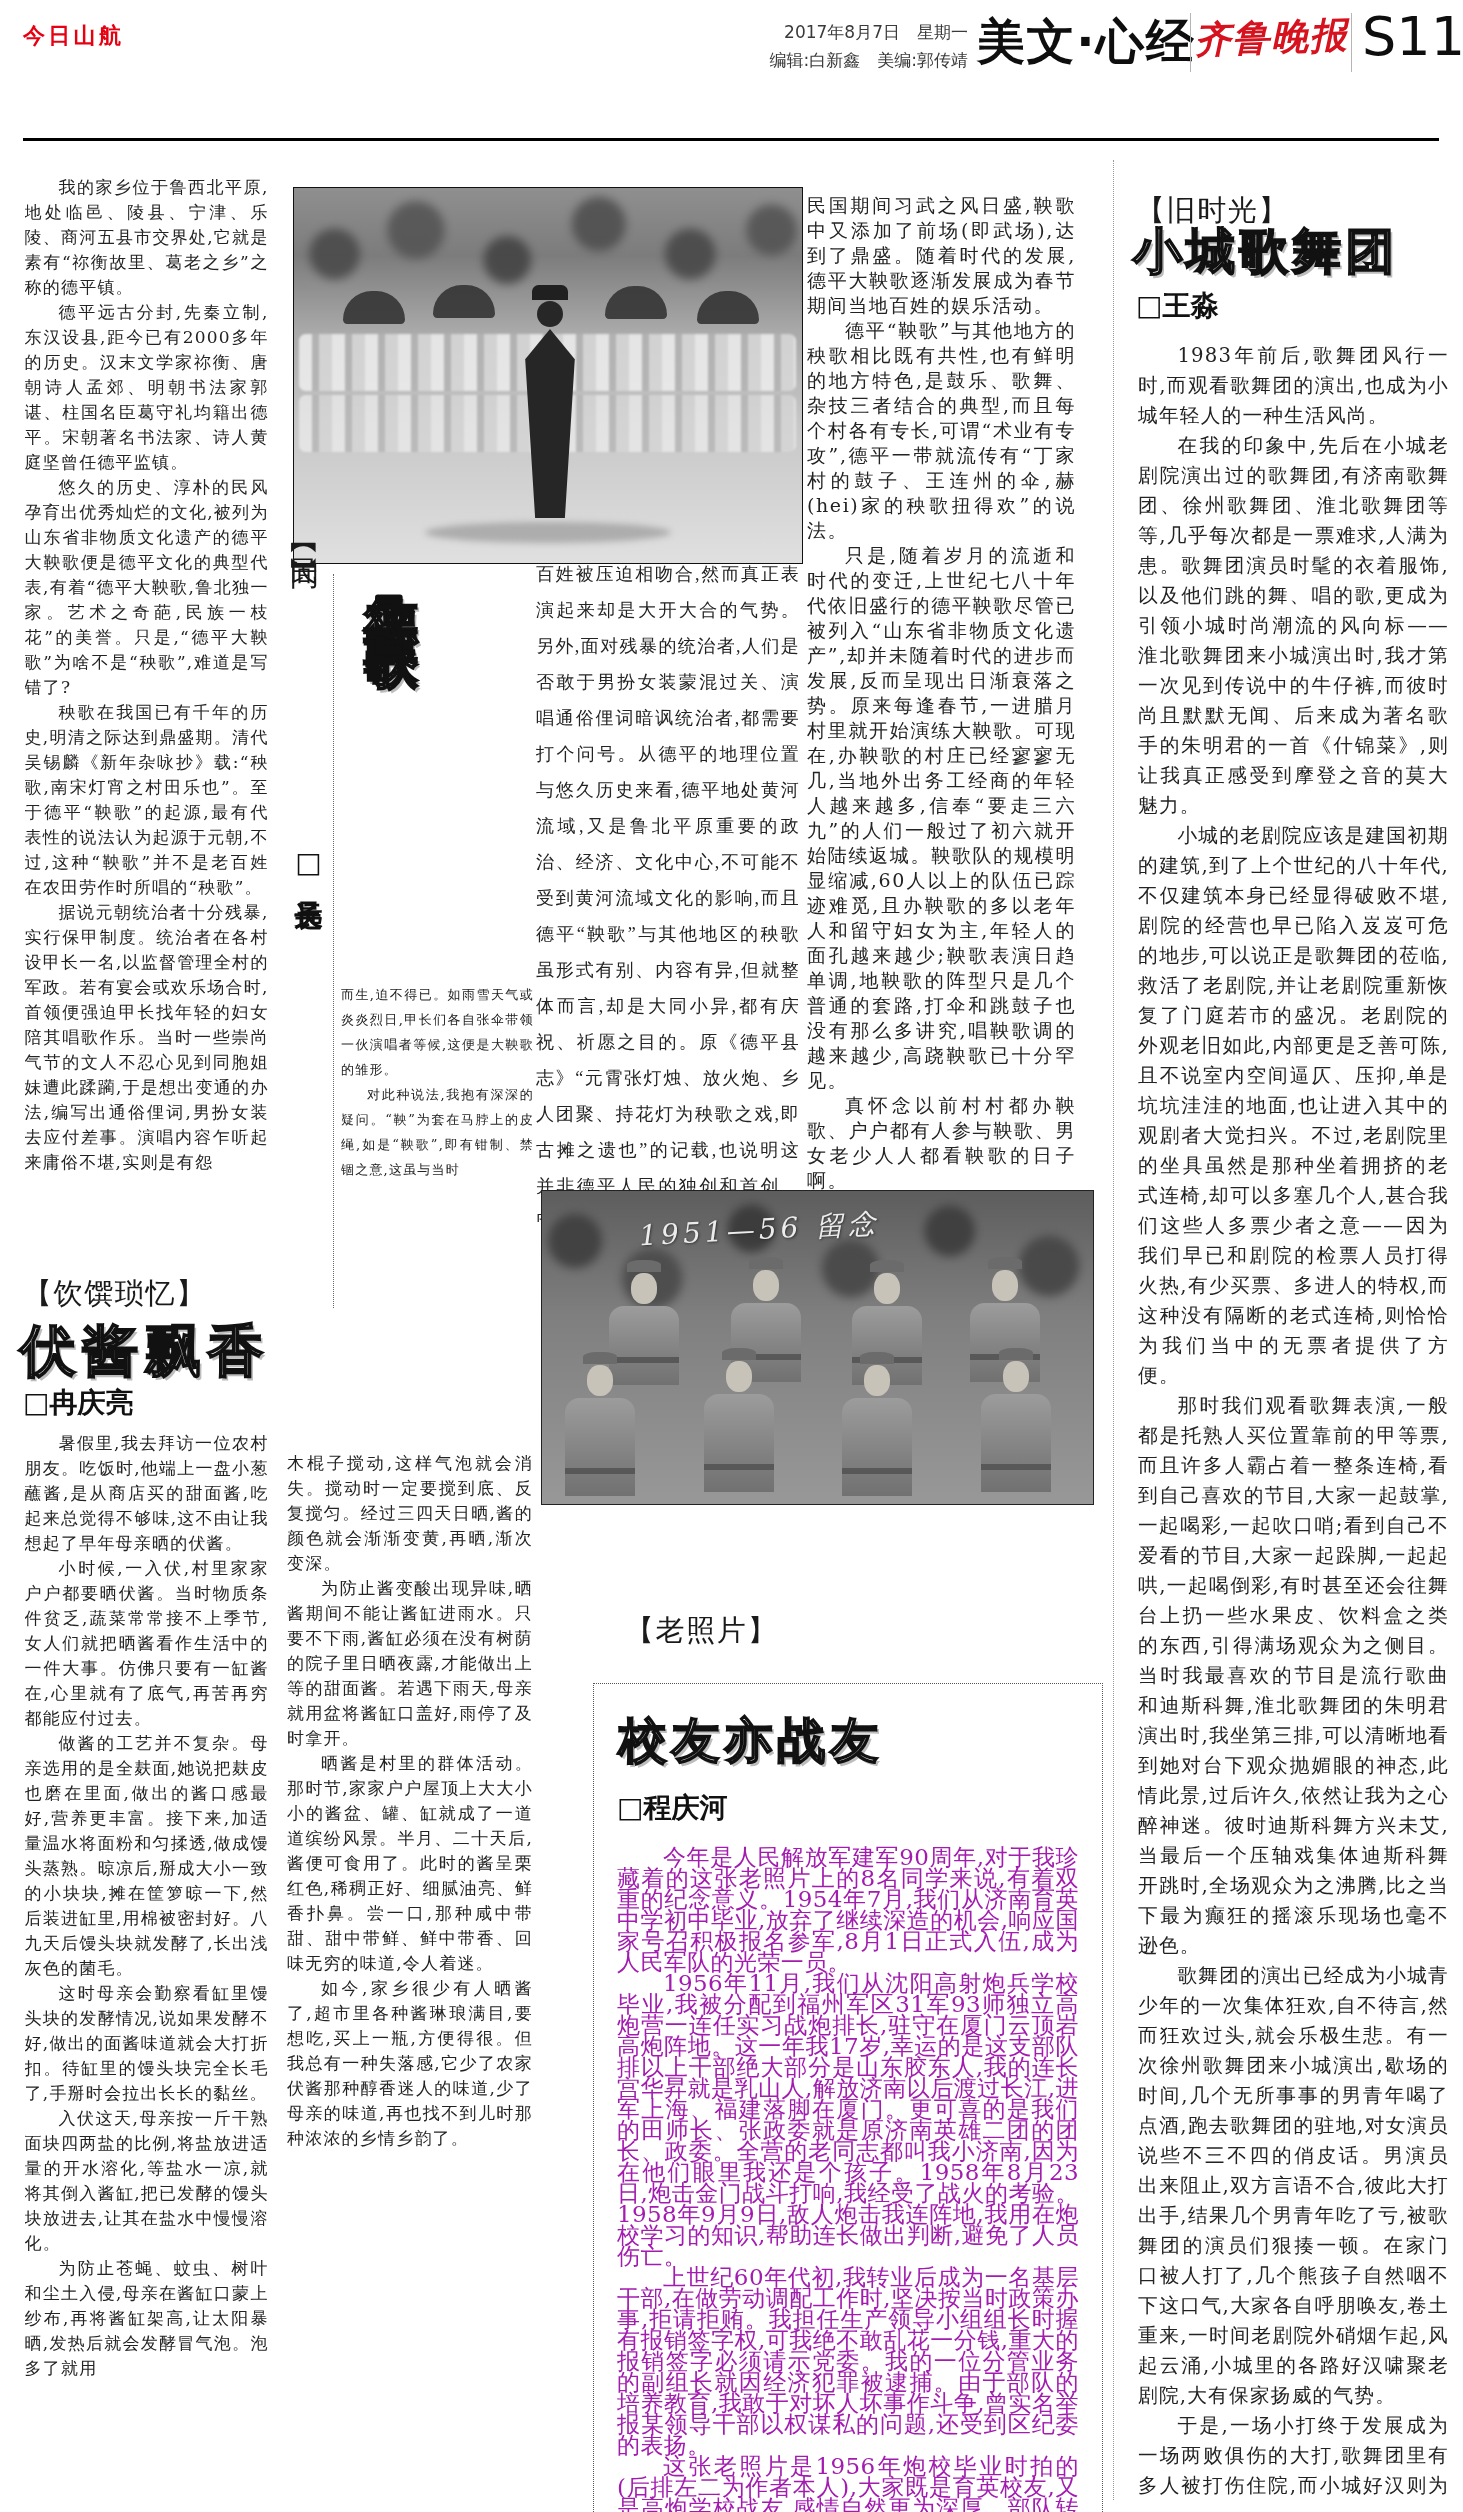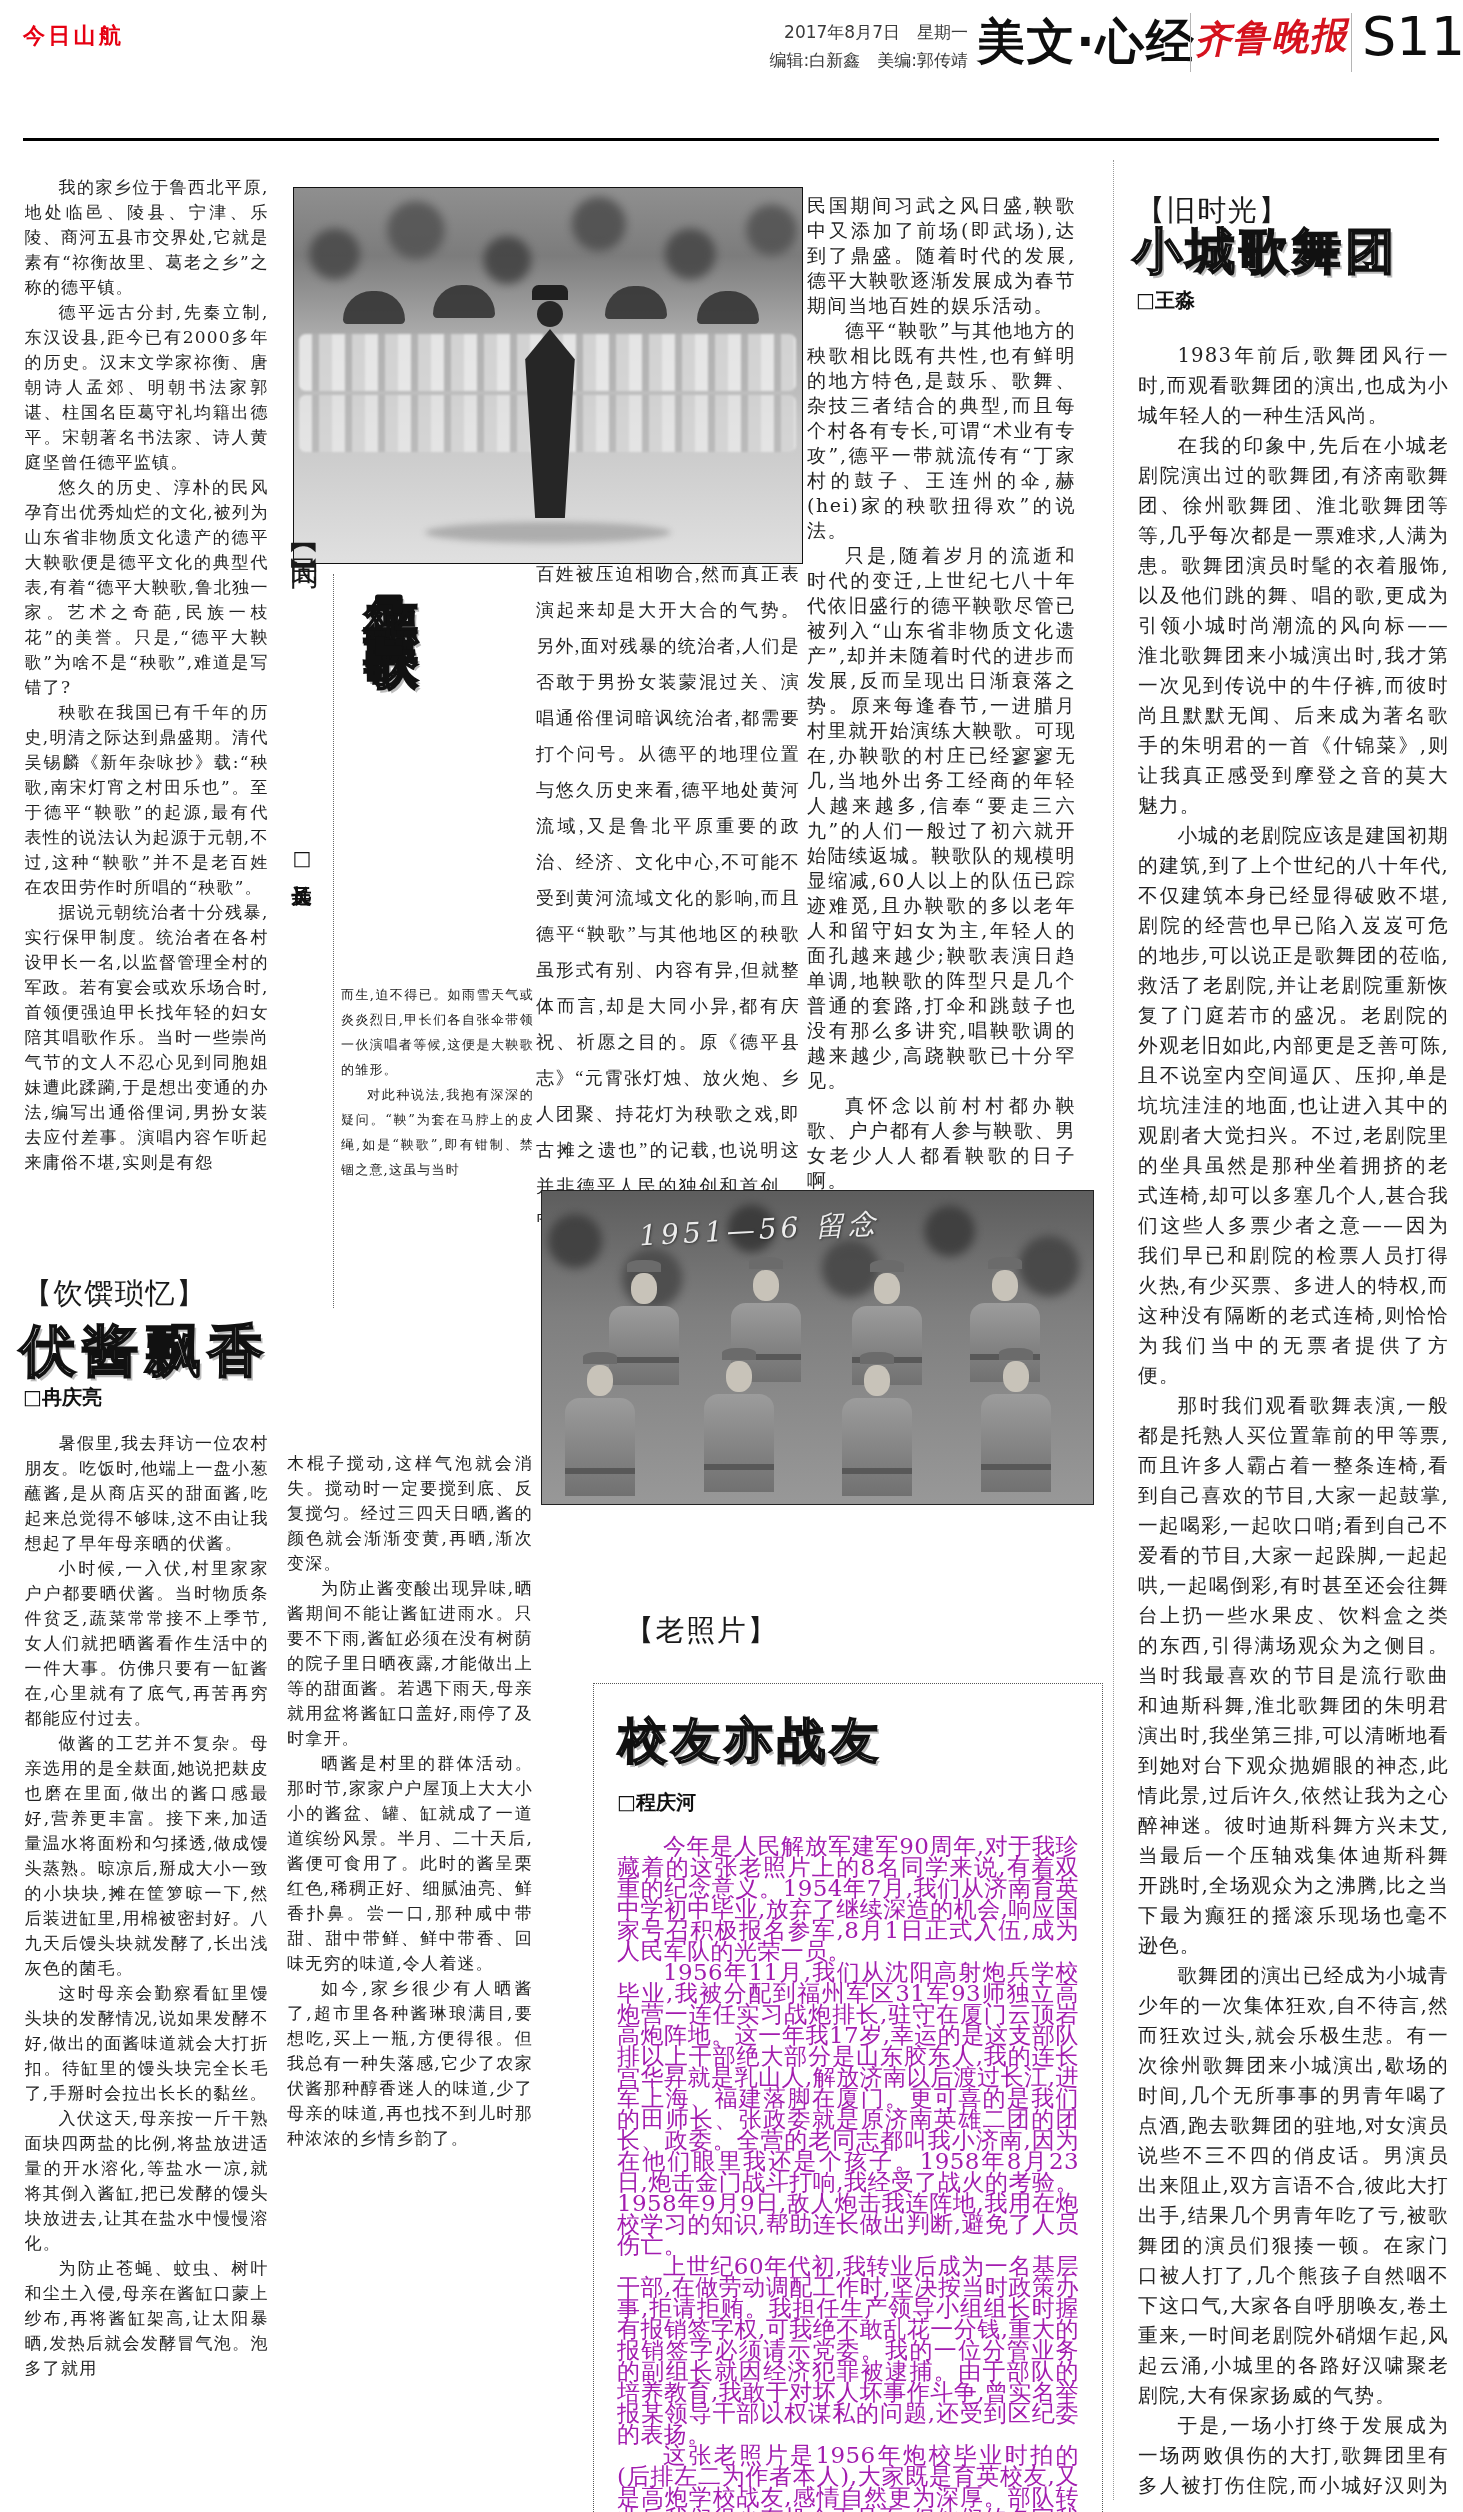--- a/index.html
+++ b/index.html
@@ -23,21 +23,21 @@
              color:#d5121e;font-style:italic;transform:rotate(-2deg);letter-spacing:1.6px;}
   #pagenum{left:1362px;top:4.9px;font-size:54px;color:#0e0e0e;
            font-family:"DejaVu Sans","Liberation Sans",sans-serif;}
   #hrule{left:23px;top:138px;width:1416px;height:3.3px;background:#000;}
 
   
   .bigtitle{font-family:"DejaVu Sans","Liberation Sans",sans-serif;font-weight:900;
             color:#fff;-webkit-text-stroke:1.8px #111;text-shadow:2.5px 2.5px 0 #bdbdbd;margin-top:9px;}
   @supports not (-webkit-text-stroke:1px #000){ .bigtitle{color:#111;text-shadow:none;} }
   .seclabel{position:absolute;font-size:29px;color:#1a1a1a;letter-spacing:1.6px;}
-  .author{position:absolute;font-size:20px;font-weight:bold;color:#111;
+  .author{position:absolute;font-size:28px;font-weight:bold;color:#111;
           font-family:"DejaVu Sans","Liberation Sans",sans-serif;}
 
   .dotline{position:absolute;width:0;border-left:1.6px dotted #666;}
   #dot1{left:333px;top:574px;height:734px;}
   #dot2{left:1113px;top:160px;height:2340px;border-left:1.6px dotted #999;}
 
   
   #yg-label{left:285px;top:534px;writing-mode:vertical-rl;}
   #yg-title{position:absolute;left:354px;top:546px;height:467px;writing-mode:vertical-rl;
             font-size:54px;letter-spacing:8.2px;}

